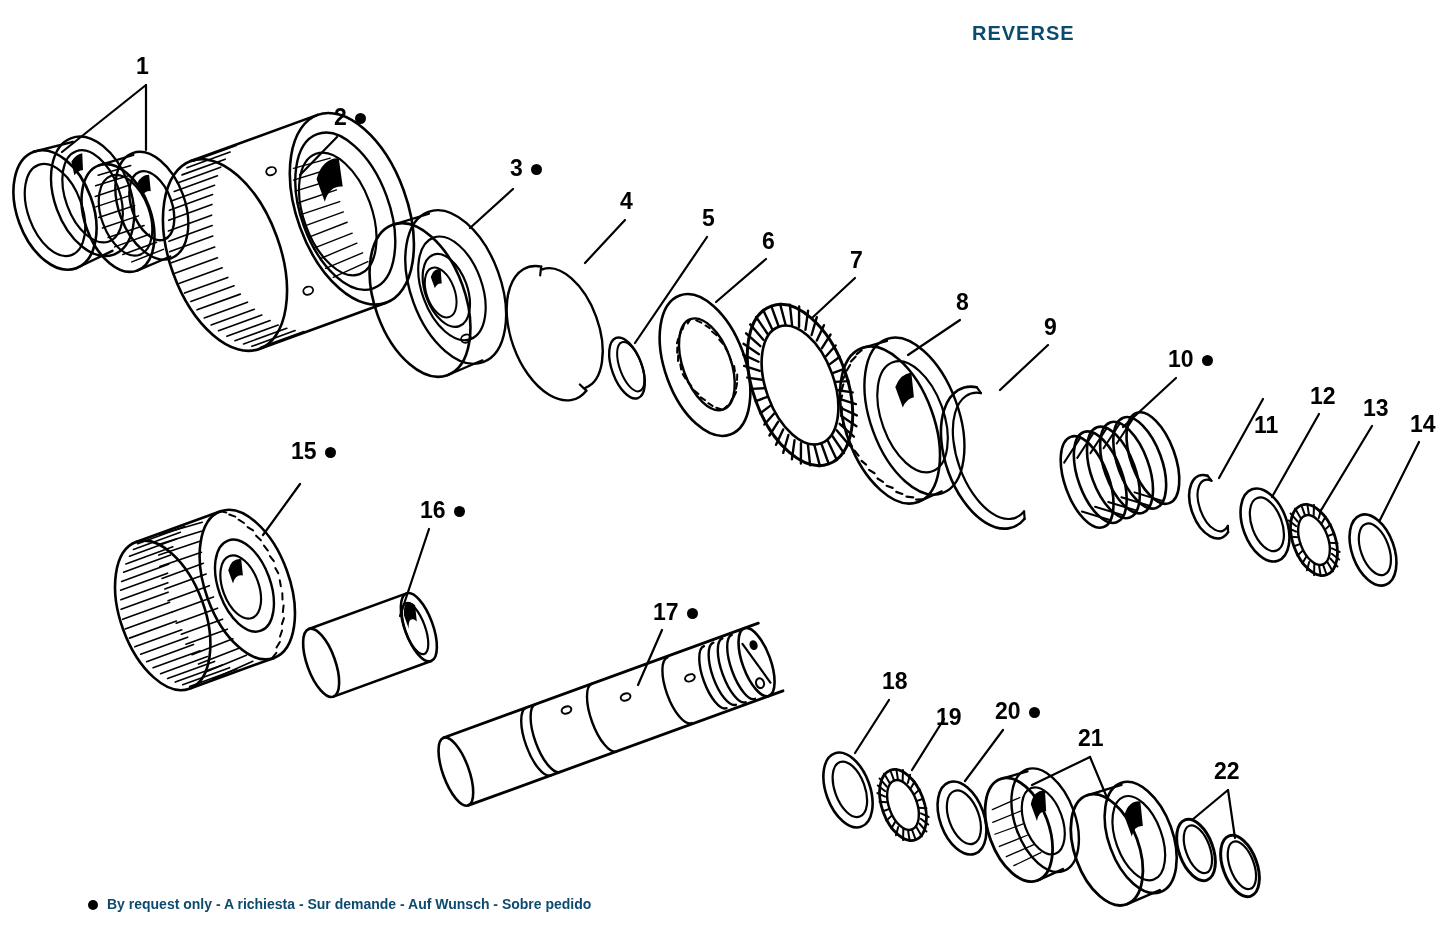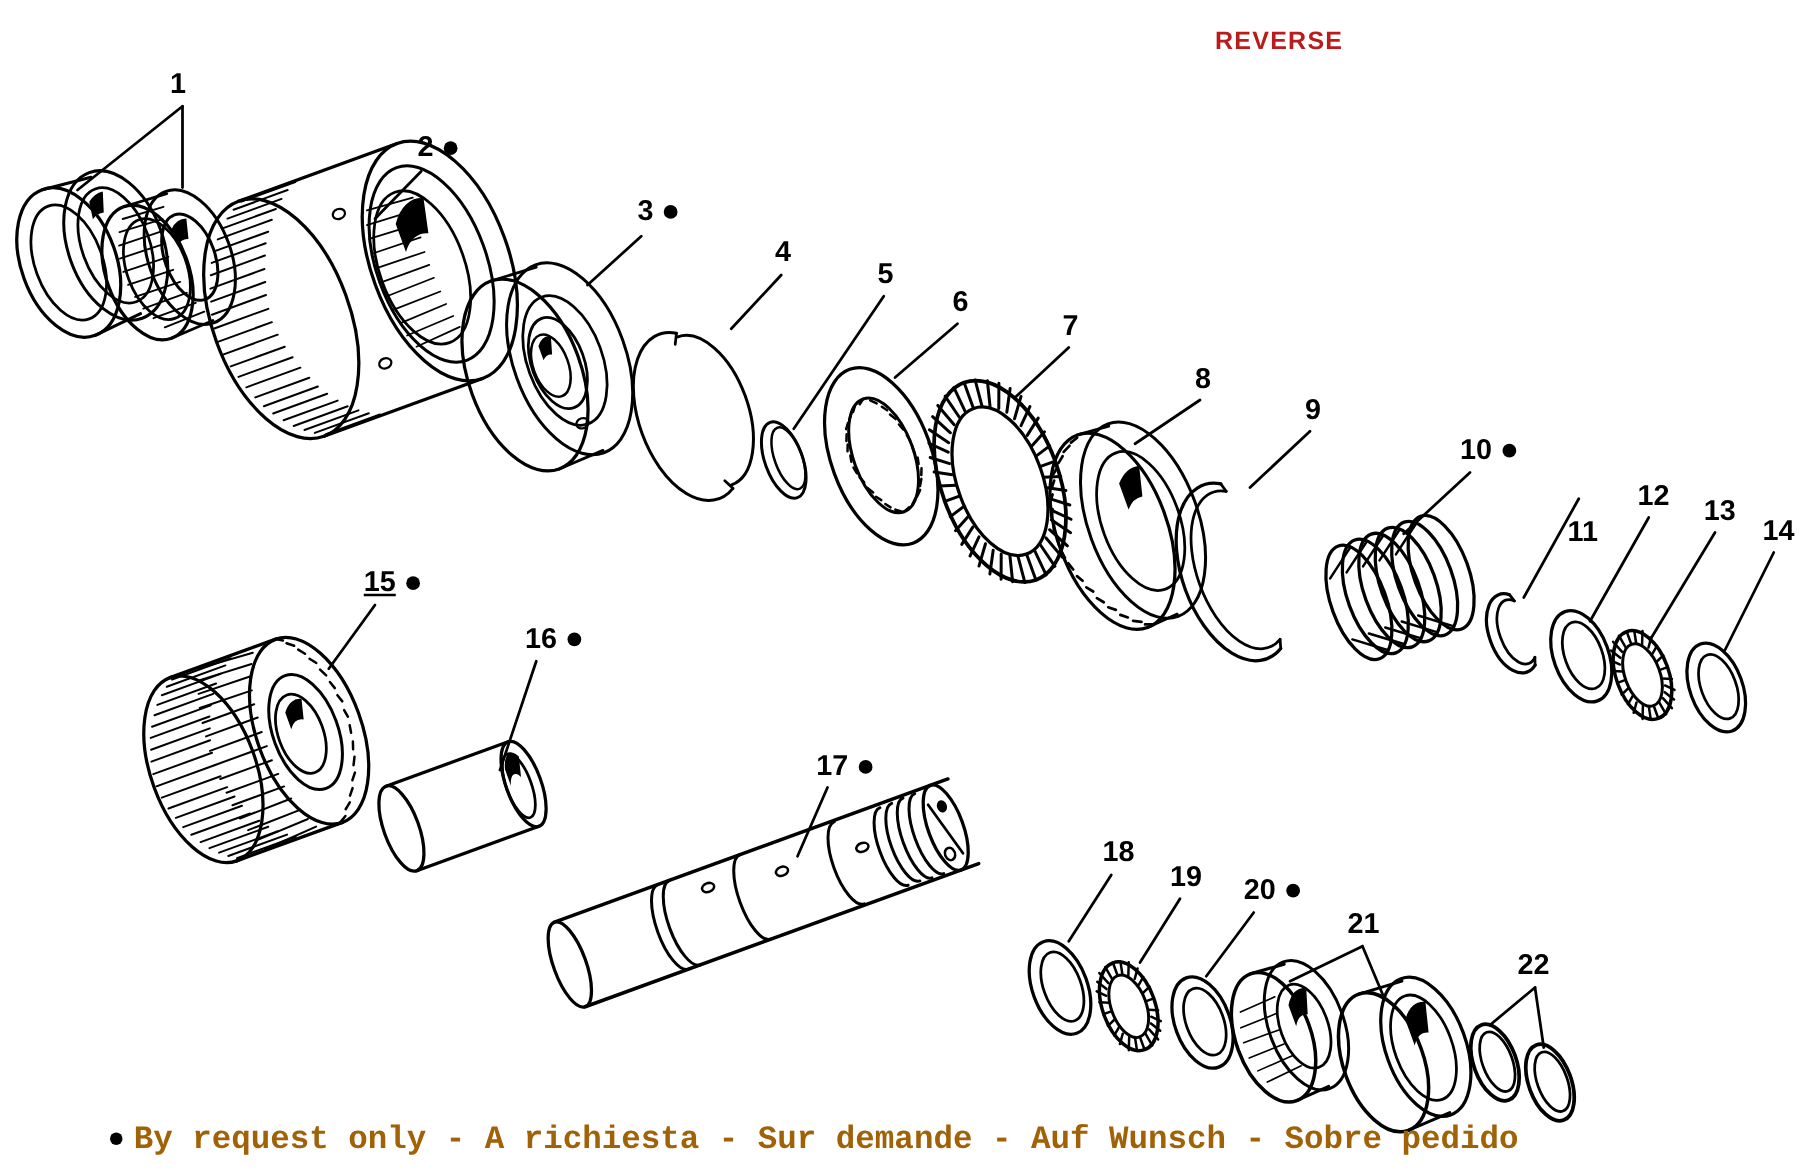--- a/index.html
+++ b/index.html
@@ -1,20 +1,20 @@
 <!DOCTYPE html>
 <html><head>
 <meta charset="utf-8">
 <style>
   html,body{margin:0;padding:0;background:#ffffff;}
   body{font-family:"Liberation Sans",sans-serif;}
   #stage{position:relative;width:1445px;height:939px;background:#fff;overflow:hidden;}
   #stage svg{position:absolute;left:0;top:0;}
-  .title{position:absolute;font-weight:bold;font-size:20px;letter-spacing:1px;color:#b91c1c;}
-  .footnote{position:absolute;font-weight:bold;font-size:26px;color:#a16207;white-space:nowrap;font-family:Liberation Mono, monospace;}
+  .title{position:absolute;font-weight:bold;font-size:20px;letter-spacing:1px;color:#0c4a6e;}
+  .footnote{position:absolute;font-weight:bold;font-size:14px;color:#0c4a6e;white-space:nowrap;}
   .lbl{position:absolute;font-weight:bold;font-size:23px;color:#000;white-space:nowrap;line-height:1;}
   .lbl .bul{display:inline-block;width:11px;height:11px;border-radius:50%;background:#000;margin-left:8px;vertical-align:middle;}
   .fdot{display:inline-block;width:10px;height:10px;border-radius:50%;background:#000;margin-right:9px;vertical-align:middle;}
 </style>
 </head>
 <body>
 
 <div id="stage">
 
   <div class="title" style="left:972px;top:22px;">REVERSE</div>
@@ -552,25 +552,25 @@
   <div class="lbl" style="left:702px;top:207px;"><span>5</span></div>
   <div class="lbl" style="left:762px;top:230px;"><span>6</span></div>
   <div class="lbl" style="left:850px;top:249px;"><span>7</span></div>
   <div class="lbl" style="left:956px;top:291px;"><span>8</span></div>
   <div class="lbl" style="left:1044px;top:316px;"><span>9</span></div>
   <div class="lbl" style="left:1168px;top:348px;"><span>10</span><span class="bul"></span></div>
   <div class="lbl" style="left:1254px;top:370px;margin-top:44px;"><span>11</span></div>
   <div class="lbl" style="left:1310px;top:385px;"><span>12</span></div>
   <div class="lbl" style="left:1363px;top:397px;"><span>13</span></div>
   <div class="lbl" style="left:1410px;top:413px;"><span>14</span></div>
-  <div class="lbl" style="left:291px;top:454px;text-decoration:underline;"><span>15</span><span class="bul"></span></div>
+  <div class="lbl" style="left:291px;top:440px;"><span>15</span><span class="bul"></span></div>
   <div class="lbl" style="left:420px;top:499px;text-align:center;"><span>16</span><span class="bul"></span></div>
   <div class="lbl" style="left:653px;top:601px;"><span>17</span><span class="bul"></span></div>
   <div class="lbl" style="left:882px;top:670px;"><span>18</span></div>
-  <div class="lbl" style="left:936px;top:690px;"><span>19</span></div>
+  <div class="lbl" style="left:936px;top:706px;"><span>19</span></div>
   <div class="lbl" style="left:995px;top:700px;"><span>20</span><span class="bul"></span></div>
   <div class="lbl" style="left:1078px;top:727px;"><span>21</span></div>
   <div class="lbl" style="left:1214px;top:760px;"><span>22</span></div>
 
   <div class="footnote" style="left:88px;top:896px;">
     <span class="fdot"></span><span>By request only - A richiesta - Sur demande - Auf Wunsch - Sobre pedido</span>
   </div>
 
 </div>
 

